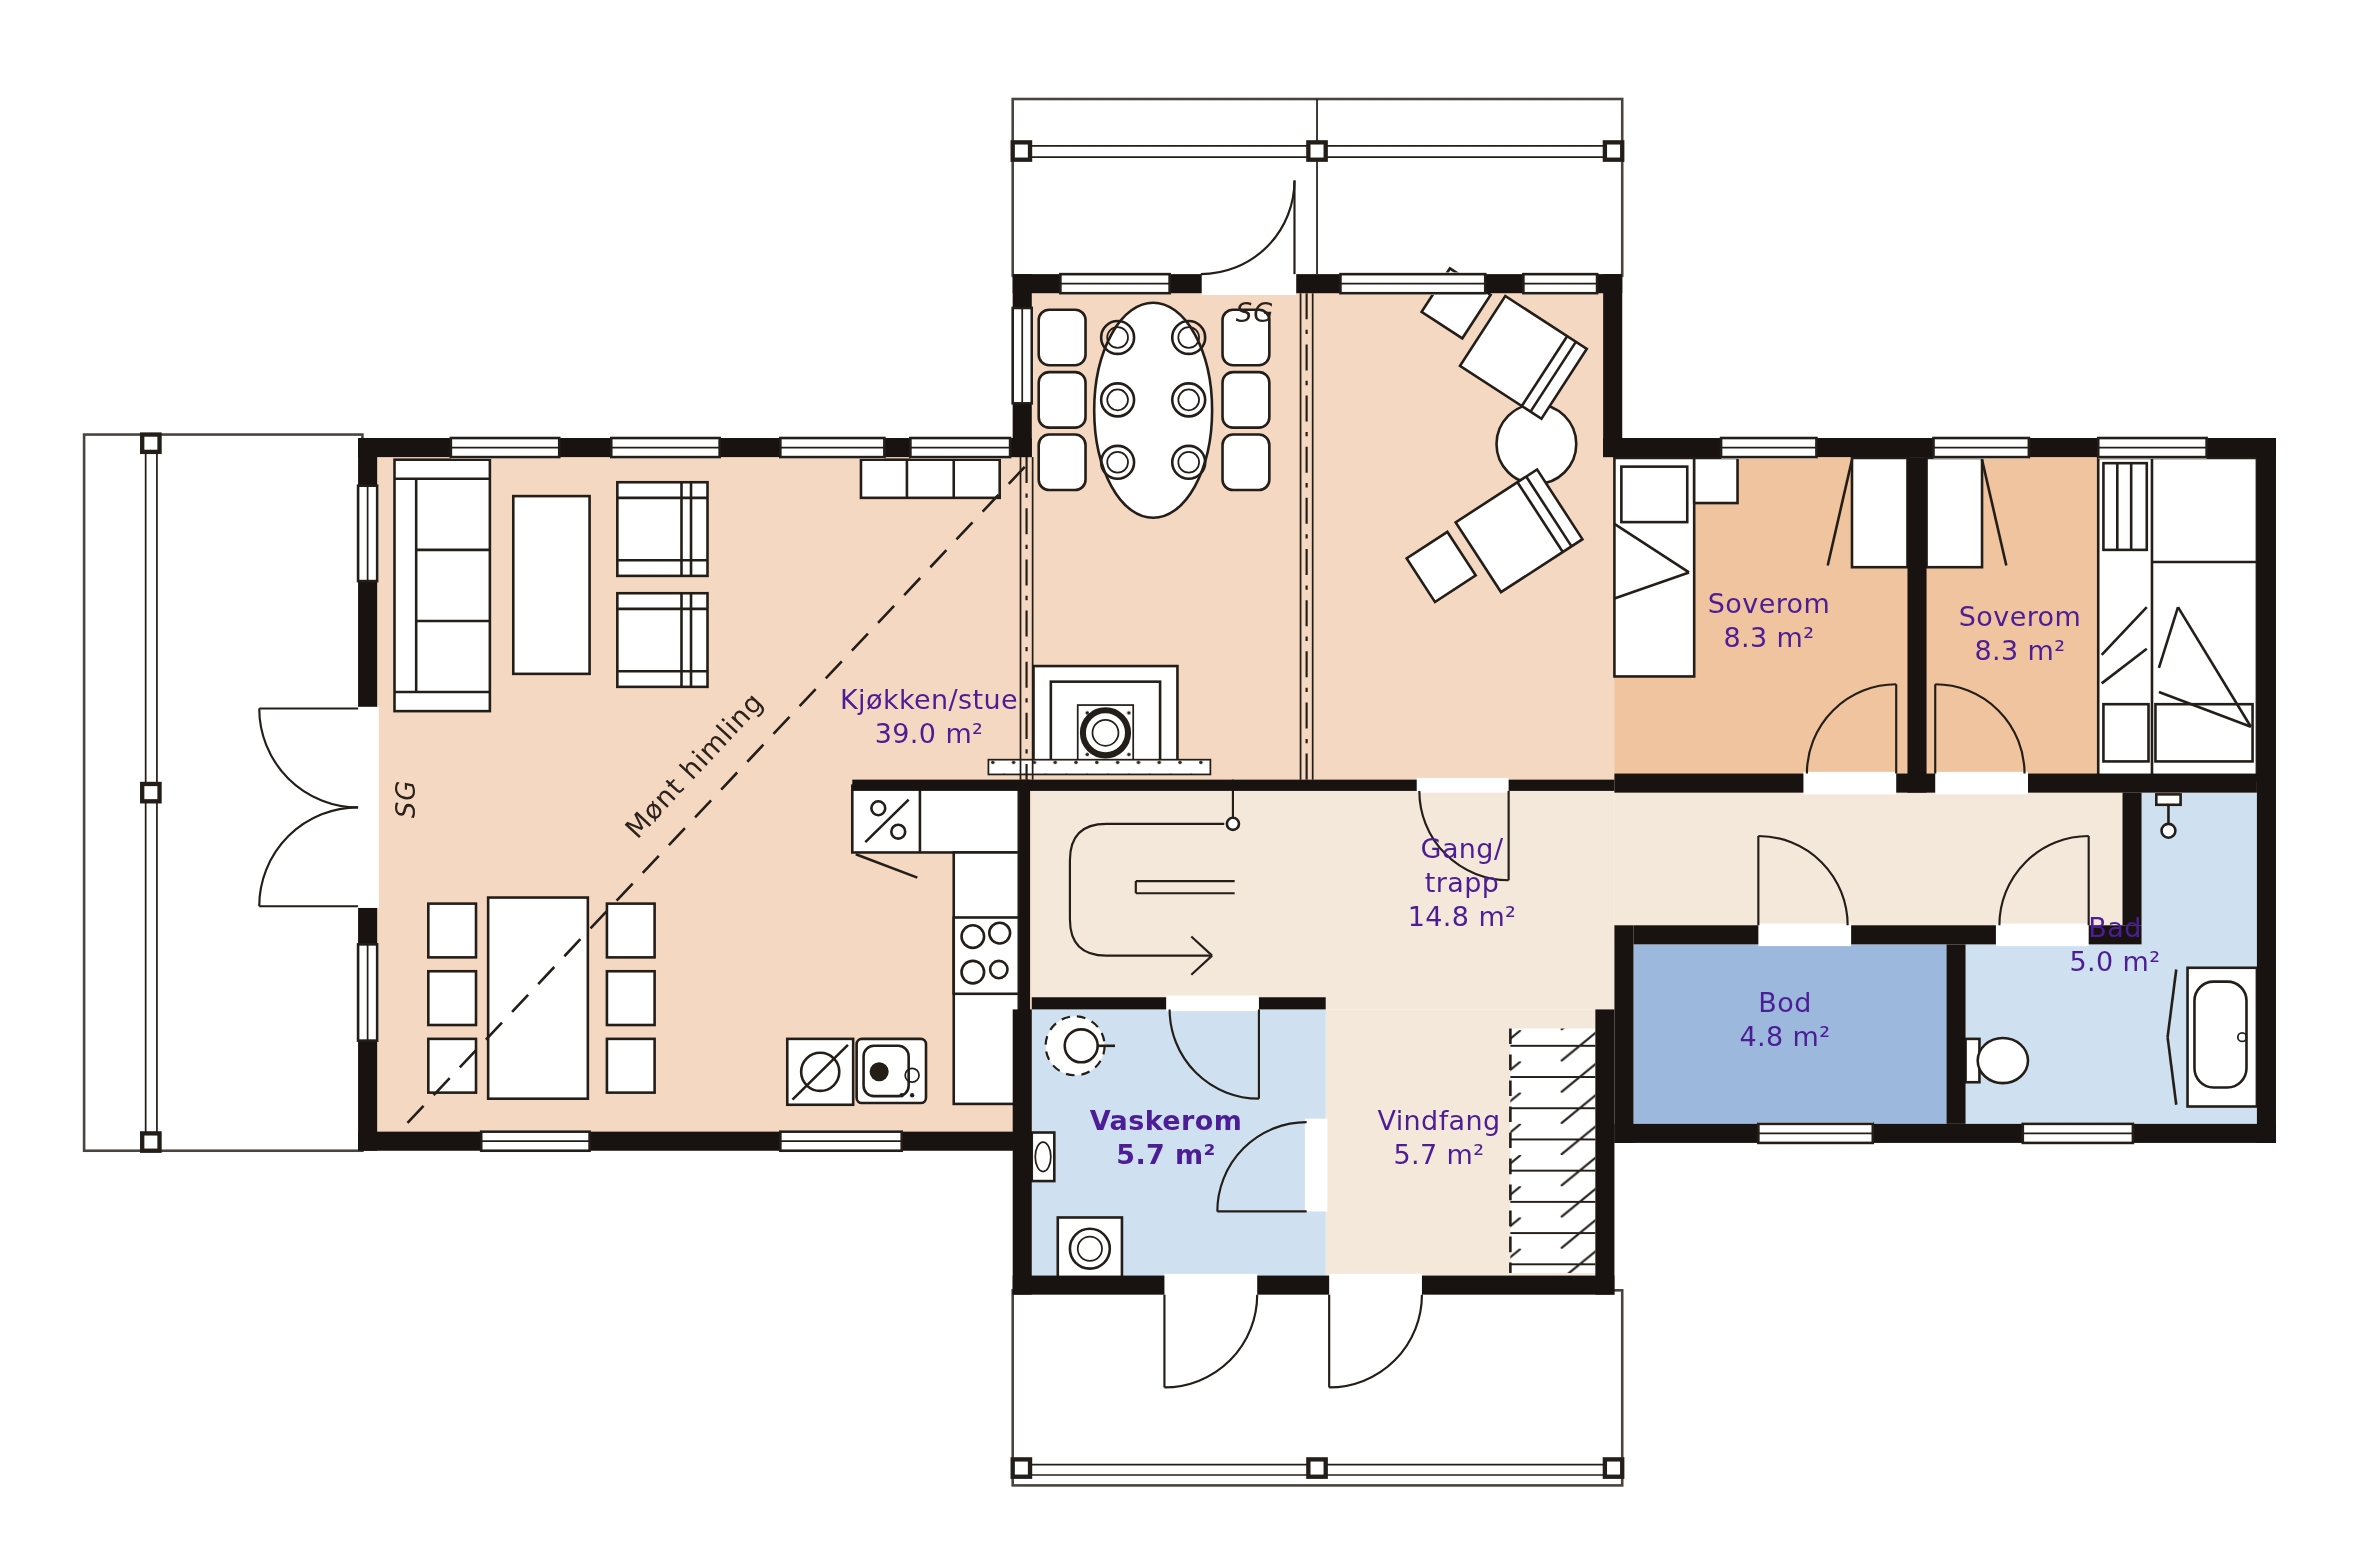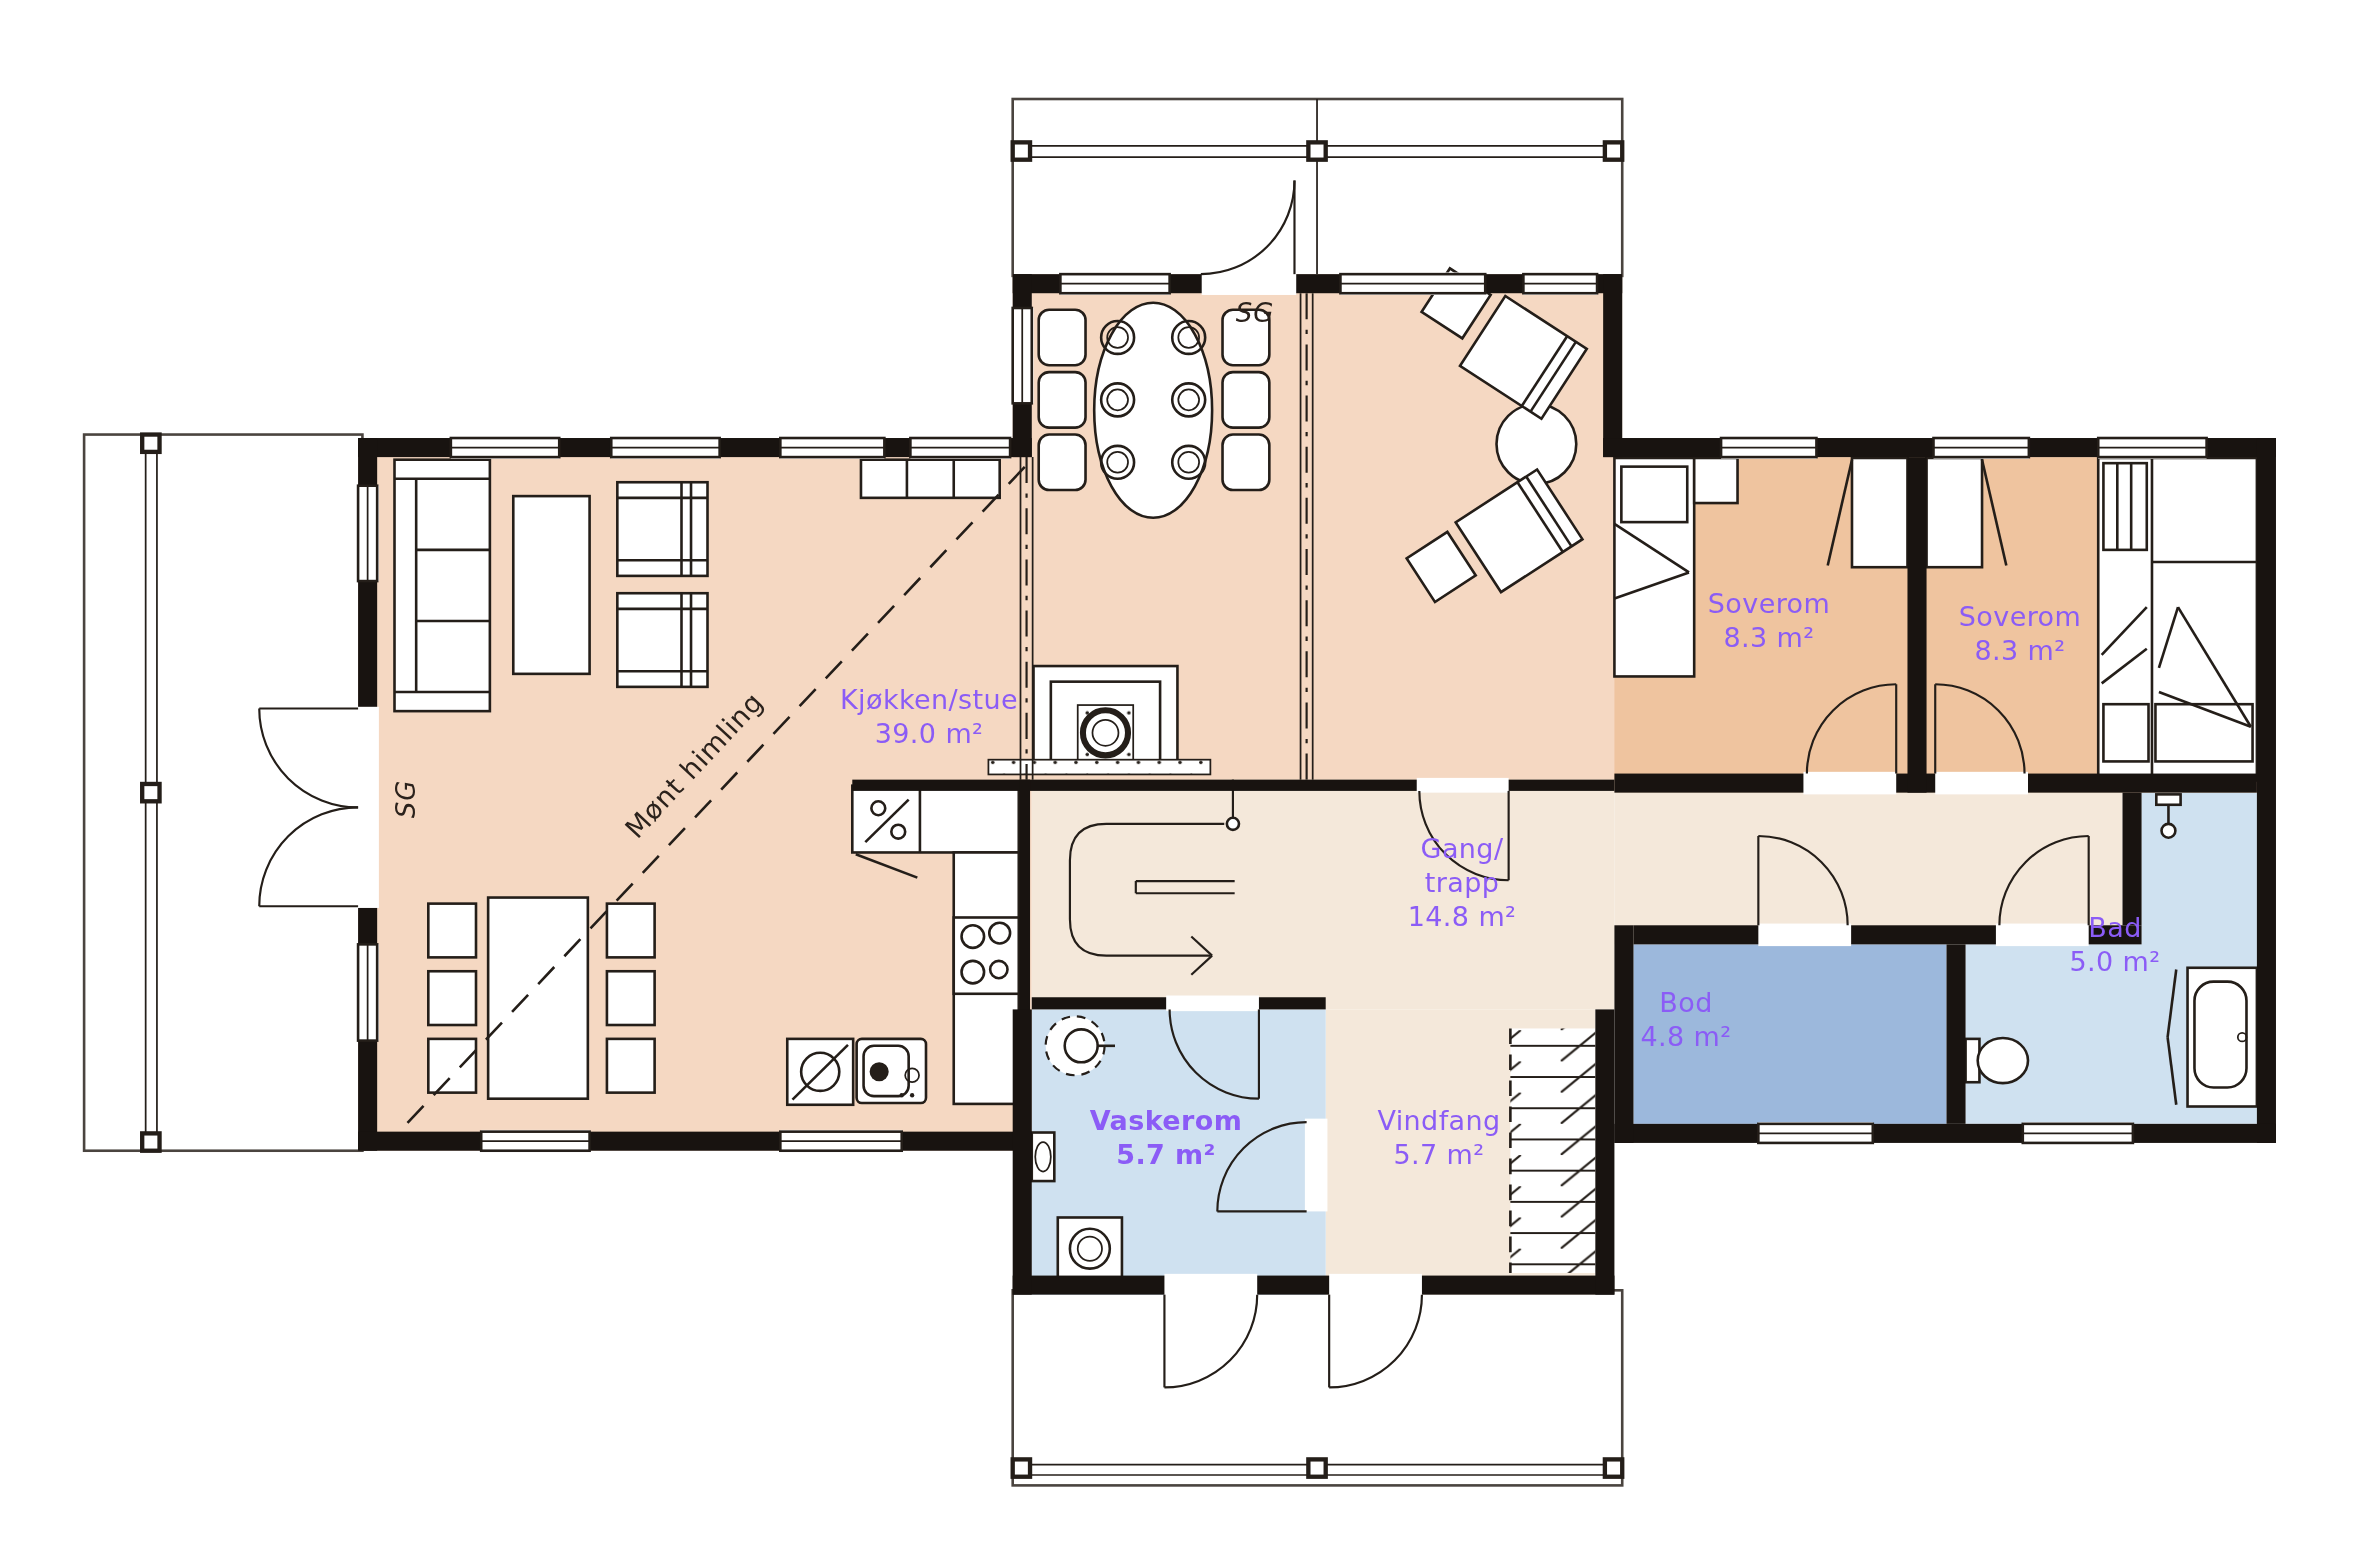--- a/index.html
+++ b/index.html
@@ -1,20 +1,20 @@
 <!DOCTYPE html>
 <html style="font-size:14px"><head>
 <meta charset="utf-8">
 <style>
   html,body{margin:0;padding:0;background:#fff;}
   .stage{position:relative;width:2354px;height:1561px;background:#ffffff;overflow:hidden;
          font-family:"DejaVu Sans", sans-serif;}
   .plan-svg{position:absolute;left:0;top:0;}
   .room-label{position:absolute;transform:translate(-50%,-50%);text-align:center;
-              color:#8b5cf6;font-size:27px;line-height:1.26;letter-spacing:0.4px;white-space:nowrap;}
+              color:#4c1d95;font-size:27px;line-height:1.26;letter-spacing:0.4px;white-space:nowrap;}
   .room-label span{display:block;}
   .note-label{position:absolute;transform:translate(-50%,-50%) rotate(-47deg);
               color:#2b221c;font-size:27px;letter-spacing:0.9px;white-space:nowrap;}
   .sg-label{position:absolute;transform:translate(-50%,-50%);color:#2b221c;
             font-size:26px;font-style:italic;letter-spacing:0.9px;}
   .sg-left{transform:translate(-50%,-50%) rotate(-90deg);}
   
   .ln{stroke:#241e19;stroke-width:3;fill:none;}
   .fw{stroke:#241e19;stroke-width:3;fill:#ffffff;}
   .thin{stroke:#241e19;stroke-width:2;fill:none;}
@@ -486,21 +486,21 @@
     <span>14.8 m²</span>
   </div>
   <div class="room-label" style="left:1769px;top:621px;">
     <span>Soverom</span>
     <span>8.3 m²</span>
   </div>
   <div class="room-label" style="left:2020px;top:634px;">
     <span>Soverom</span>
     <span>8.3 m²</span>
   </div>
-  <div class="room-label" style="left:1686px;top:1020px;">
+  <div class="room-label" style="left:1785px;top:1020px;">
     <span>Bod</span>
     <span>4.8 m²</span>
   </div>
   <div class="room-label" style="left:2115px;top:945px;">
     <span>Bad</span>
     <span>5.0 m²</span>
   </div>
   <div class="room-label" style="left:1166px;top:1138px;font-weight:bold;">
     <span>Vaskerom</span>
     <span>5.7 m²</span>

